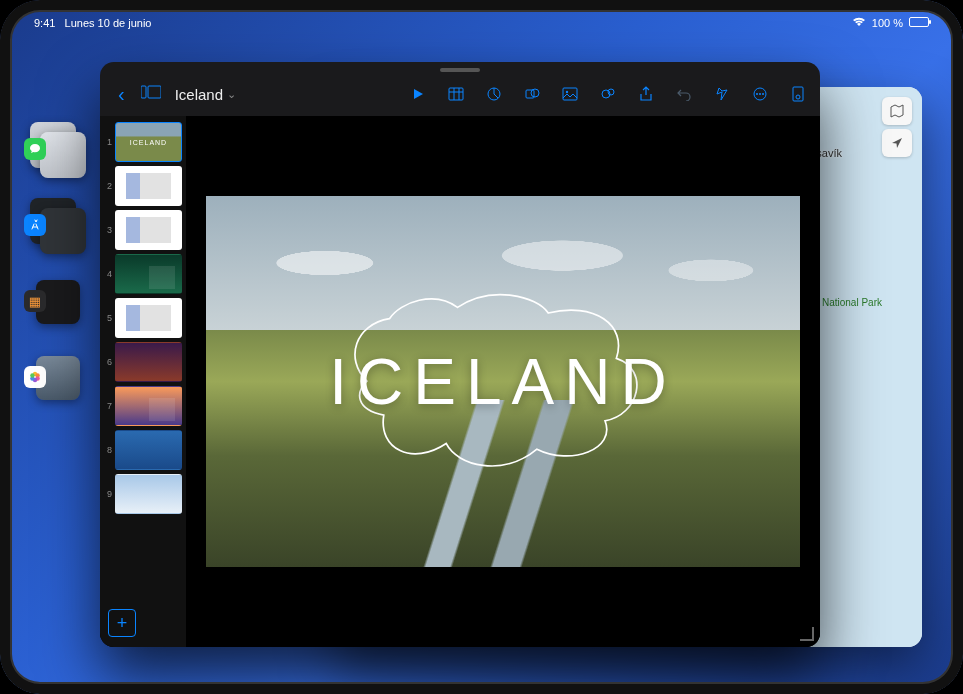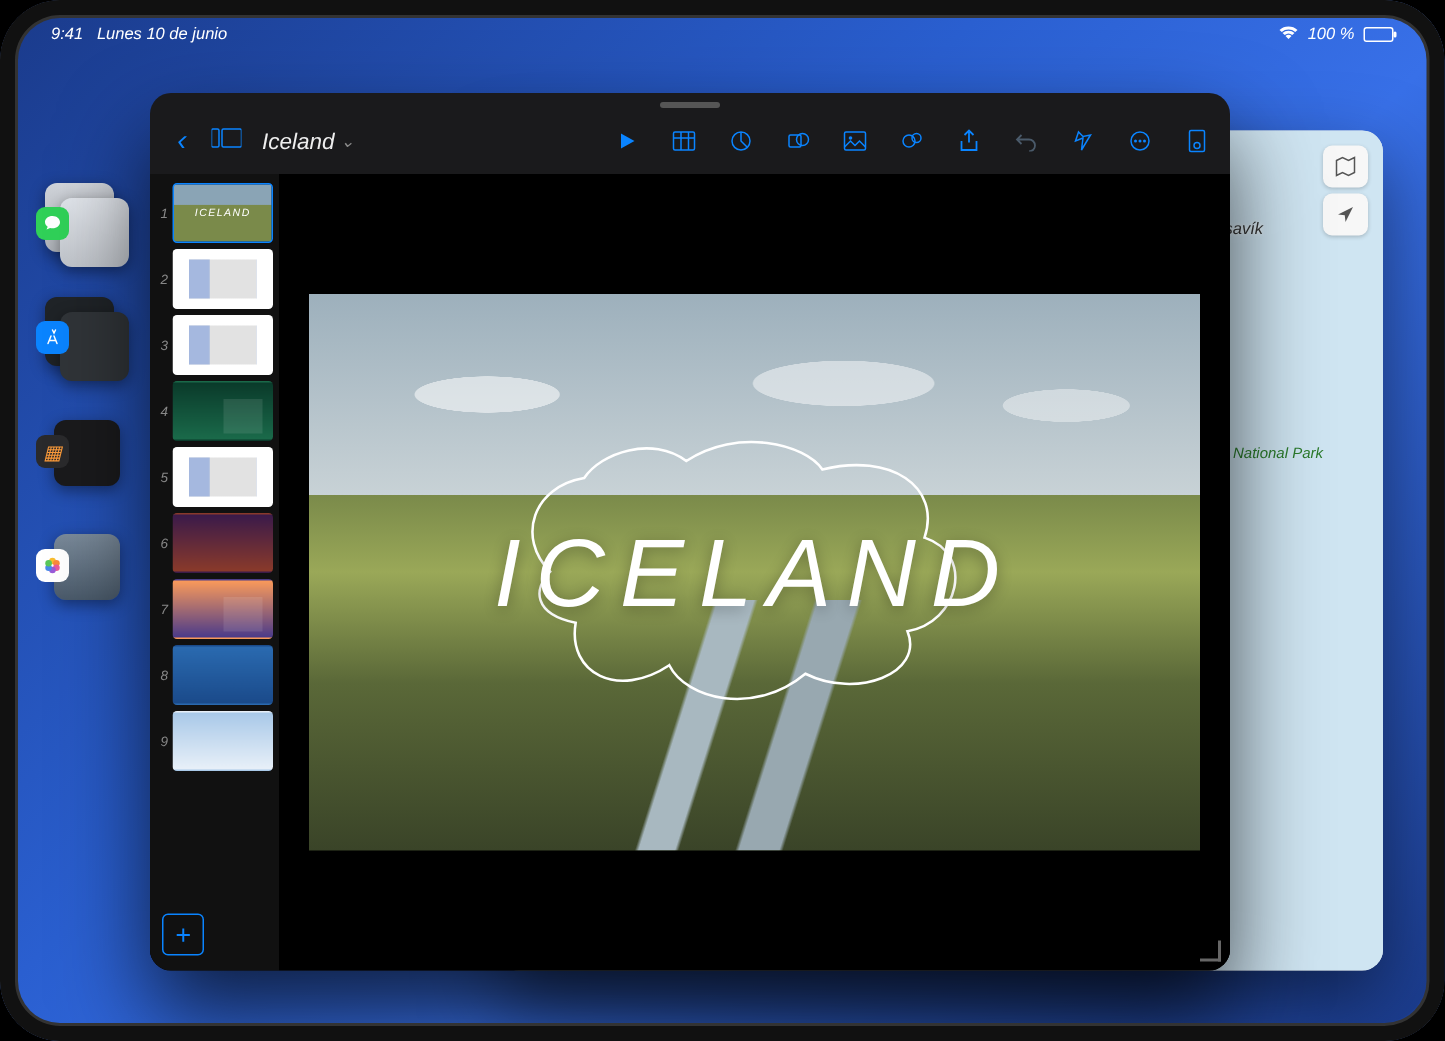--- a/index.html
+++ b/index.html
@@ -9,29 +9,29 @@
     background: #000; overflow: hidden; position: relative;
     border-radius: 40px;
   }
   
   .device {
     position: absolute; inset: 0; border-radius: 40px;
     background: linear-gradient(135deg,#1a3a8a,#2a5fd0 40%,#3870e8 60%,#1a3a8a);
     box-shadow: inset 0 0 0 10px #111, inset 0 0 0 12px #333;
     overflow: hidden;
   }
-  .screen { position: absolute; inset: 12px; border-radius: 30px; overflow: hidden; font-style: italic; }
+  .screen { position: absolute; inset: 12px; border-radius: 30px; overflow: hidden; }
 
   
   .statusbar {
     position: absolute; top: 0; left: 0; right: 0; height: 22px;
     display: flex; justify-content: space-between; align-items: center;
     padding: 0 22px; color: #fff; font-size: 11px; font-weight: 500; z-index: 50;
   }
-  .statusbar .right { display: flex; align-items: center; gap: 6px; }
+  .statusbar .right { display: flex; align-items: flex-start; gap: 6px; }
   .battery-icon {
     width: 20px; height: 10px; border: 1px solid #fff; border-radius: 2px; position: relative;
   }
   .battery-icon::after { content:""; position:absolute; right:-3px; top:2px; width:2px; height:4px; background:#fff; border-radius:1px;}
   .battery-icon .fill { background:#fff; width:100%; height:100%; border-radius:1px;}
 
   
   .stage-rail {
     position: absolute; left: 18px; top: 110px; width: 56px;
     display: flex; flex-direction: column; gap: 20px; z-index: 20;

